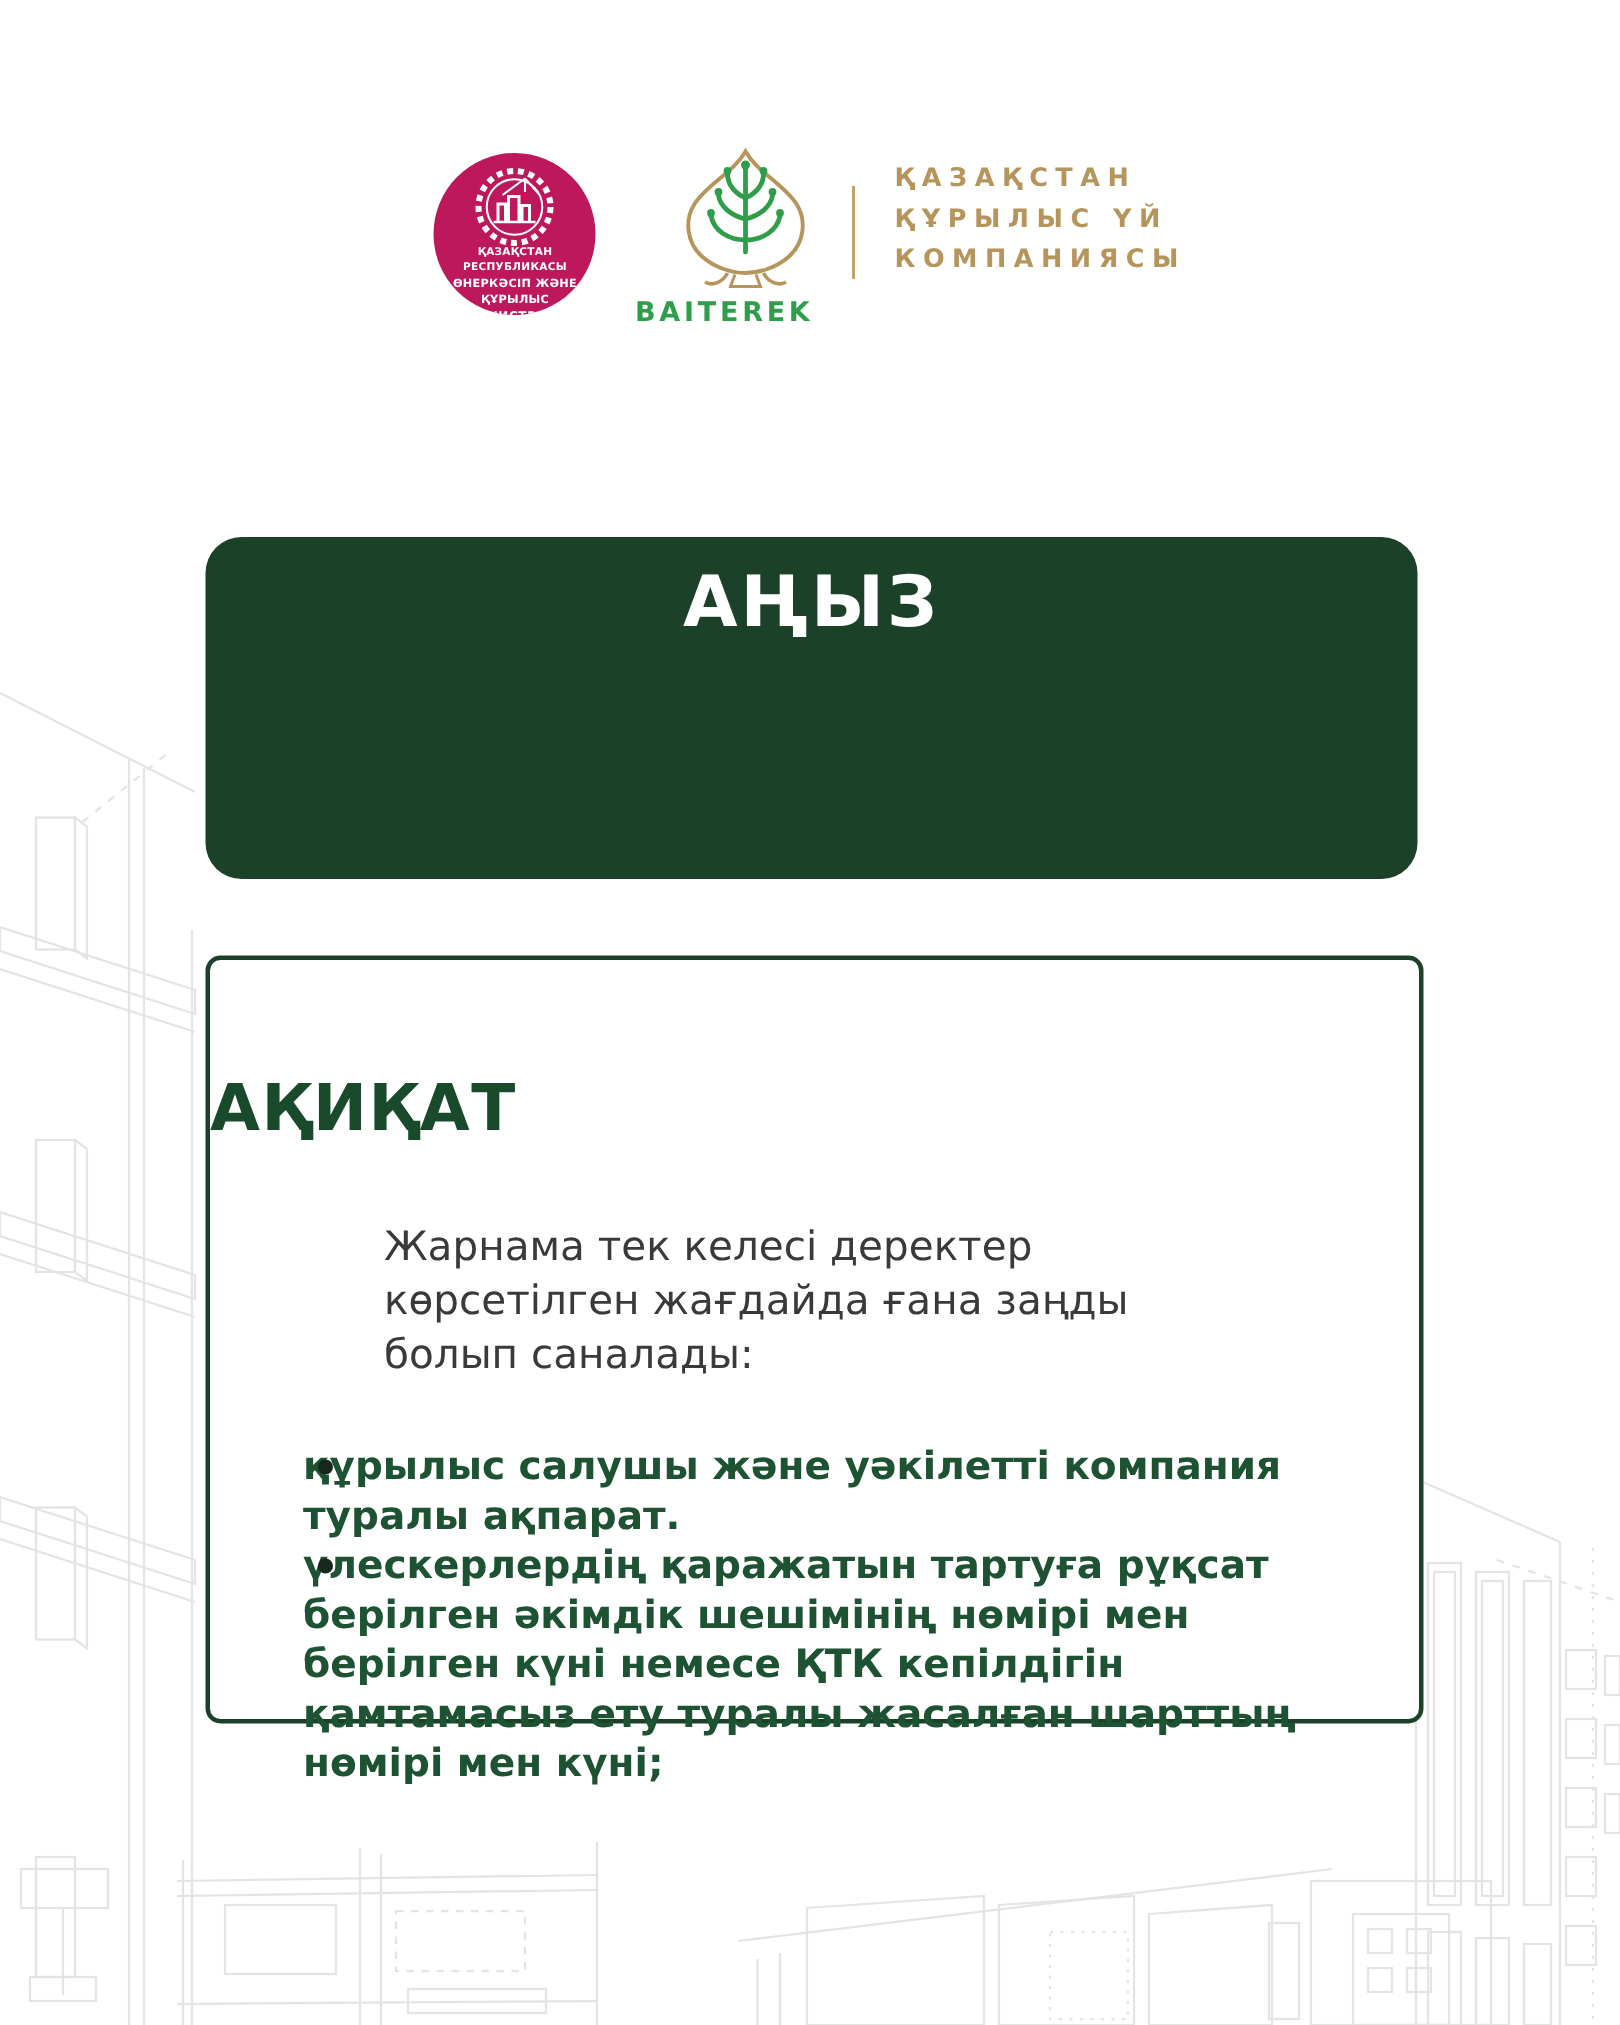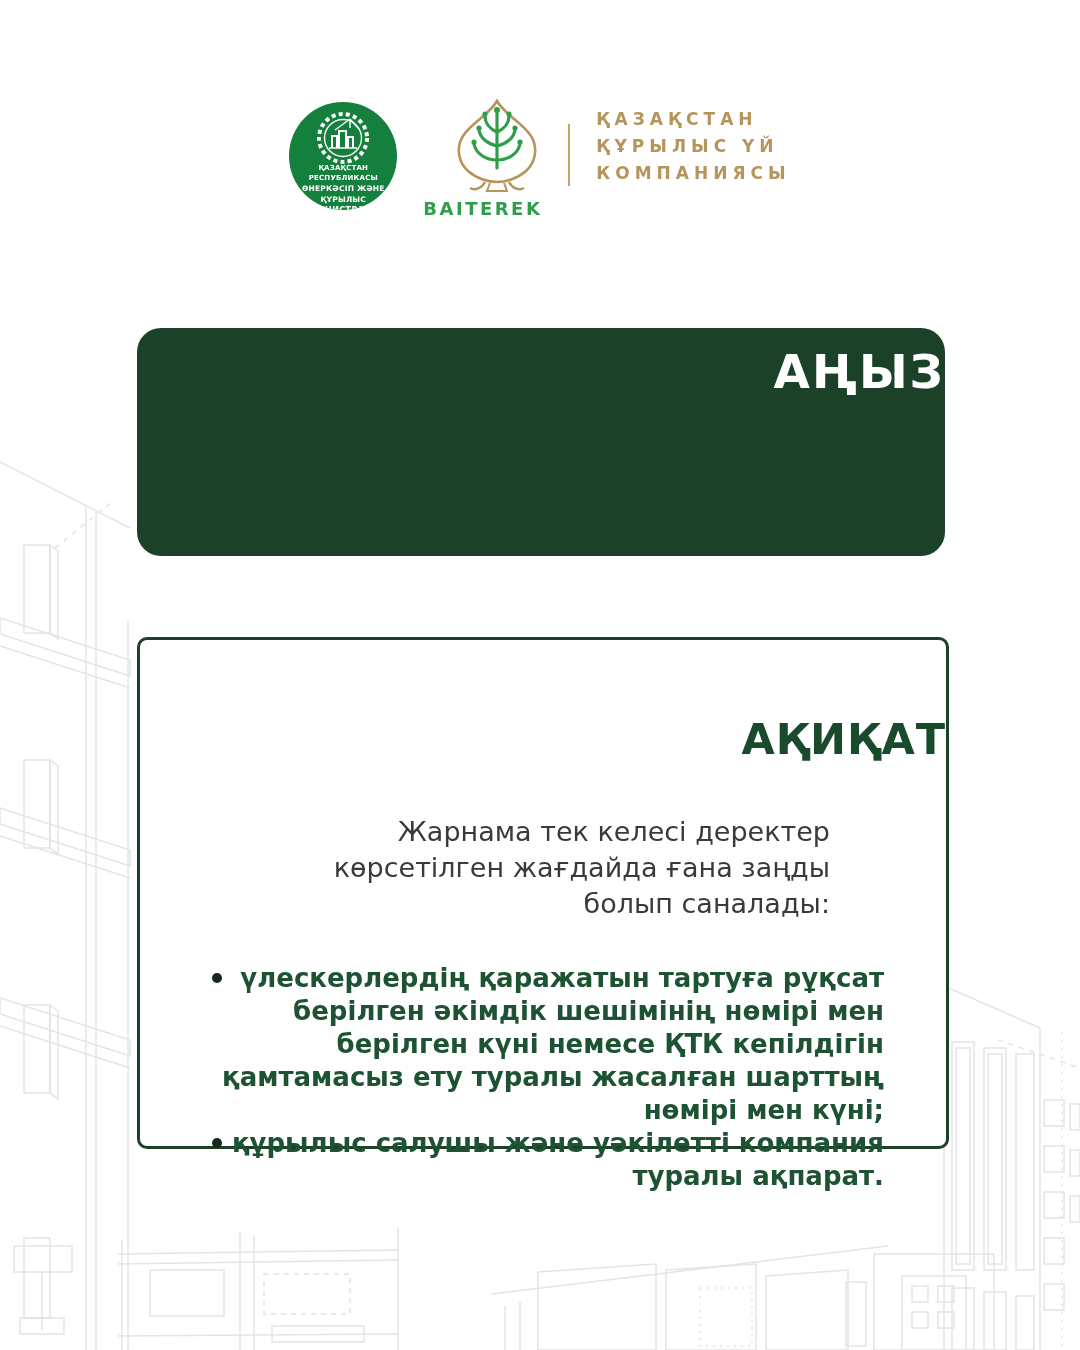--- a/index.html
+++ b/index.html
@@ -5,41 +5,41 @@
   * { margin:0; padding:0; box-sizing:border-box; }
   html,body { background:#ffffff; }
   body { font-family:"DejaVu Sans","Liberation Sans",sans-serif; }
   .canvas { position:relative; width:1080px; height:1350px; background:#ffffff; overflow:hidden; margin:0 auto; }
 
   
   .bg { position:absolute; inset:0; width:1080px; height:1350px; }
 
   
   .logos { position:absolute; top:98px; left:0; width:1080px; display:flex; justify-content:center; align-items:flex-start; gap:26px; }
-  .ministry { position:relative; width:108px; height:108px; margin-top:4px; border-radius:50%; background:#15803d; overflow:hidden; flex:0 0 auto; }
+  .ministry { position:relative; width:108px; height:108px; margin-top:4px; border-radius:50%; background:#be185d; overflow:hidden; flex:0 0 auto; }
   .ministry svg { position:absolute; top:4px; left:0; }
   .m-lines { position:absolute; top:61px; left:0; width:100%; text-align:center; color:#ffffff; font-weight:bold; }
   .m-line1 { font-size:7px; letter-spacing:.2px; line-height:10px; }
   .m-line2 { font-size:7.5px; letter-spacing:.2px; line-height:11px; }
   .m-line3 { font-size:8px; letter-spacing:.4px; line-height:11px; }
 
   .baiterek { display:flex; flex-direction:column; align-items:flex-end; flex:0 0 auto; }
   .bt-label { margin-top:4px; font-size:18px; font-weight:bold; letter-spacing:2.5px; color:#2F9E4B; }
 
   .hdr-divider { width:2px; height:62px; background:#C3A368; margin-top:26px; flex:0 0 auto; }
 
   .company { margin-top:8px; color:#B6955C; font-weight:bold; font-size:17px; letter-spacing:5px; line-height:27px; flex:0 0 auto; }
 
   
-  .myth { position:absolute; left:137px; top:328px; width:808px; height:228px; background:#1B4229; border-radius:24px; text-align:right; color:#F4FAF5; }
+  .myth { position:absolute; left:137px; top:358px; width:808px; height:228px; background:#1B4229; border-radius:24px; text-align:center; color:#F4FAF5; }
   .myth h1 { margin-top:16px; font-size:47px; font-weight:bold; letter-spacing:2px; color:#ffffff; }
   .myth p { margin-top:7px; padding:0 34px; font-size:26.5px; line-height:34px; font-weight:normal; }
 
   
-  .truth { position:absolute; left:137px; top:637px; width:812px; height:512px; background:#ffffff; border:3px solid #1B4229; border-radius:10px; text-align:right; }
+  .truth { position:absolute; left:137px; top:637px; width:812px; height:512px; background:#ffffff; border:3px solid #1B4229; border-radius:10px; text-align:left; }
   .truth h2 { margin-top:74px; font-size:43px; font-weight:bold; letter-spacing:1px; color:#1A4A2C; }
   .truth .intro { margin-top:50px; padding:0 116px; font-size:27px; line-height:36px; color:#3A3A3A; }
   .truth ul { margin-top:40px; list-style:none; }
   .truth li { position:relative; padding:0 62px; font-size:26px; line-height:33px; font-weight:bold; color:#1D5233; }
   .truth li .dot { position:absolute; left:72px; top:11px; width:10px; height:10px; border-radius:50%; background:#16281C; }
 </style>
 </head>
 <body>
 
 <div class="canvas">
@@ -185,22 +185,22 @@
   <section class="myth">
     <h1>АҢЫЗ</h1>
   </section>
 
   <section class="truth">
     <h2>АҚИҚАТ</h2>
     <p class="intro">Жарнама тек келесі деректер көрсетілген жағдайда ғана заңды болып саналады:</p>
     <ul>
       <li>
         <span class="dot"></span>
-        <span>үлескерлердің қаражатын тартуға рұқсат берілген әкімдік шешімінің нөмірі мен берілген күні немесе ҚТК кепілдігін қамтамасыз ету туралы жасалған шарттың нөмірі мен күні;</span>
+        <span>құрылыс салушы және уәкілетті компания туралы ақпарат.</span>
       </li>
       <li>
         <span class="dot"></span>
-        <span>құрылыс салушы және уәкілетті компания туралы ақпарат.</span>
+        <span>үлескерлердің қаражатын тартуға рұқсат берілген әкімдік шешімінің нөмірі мен берілген күні немесе ҚТК кепілдігін қамтамасыз ету туралы жасалған шарттың нөмірі мен күні;</span>
       </li>
     </ul>
   </section>
 
 </div>
 
 </body></html>

